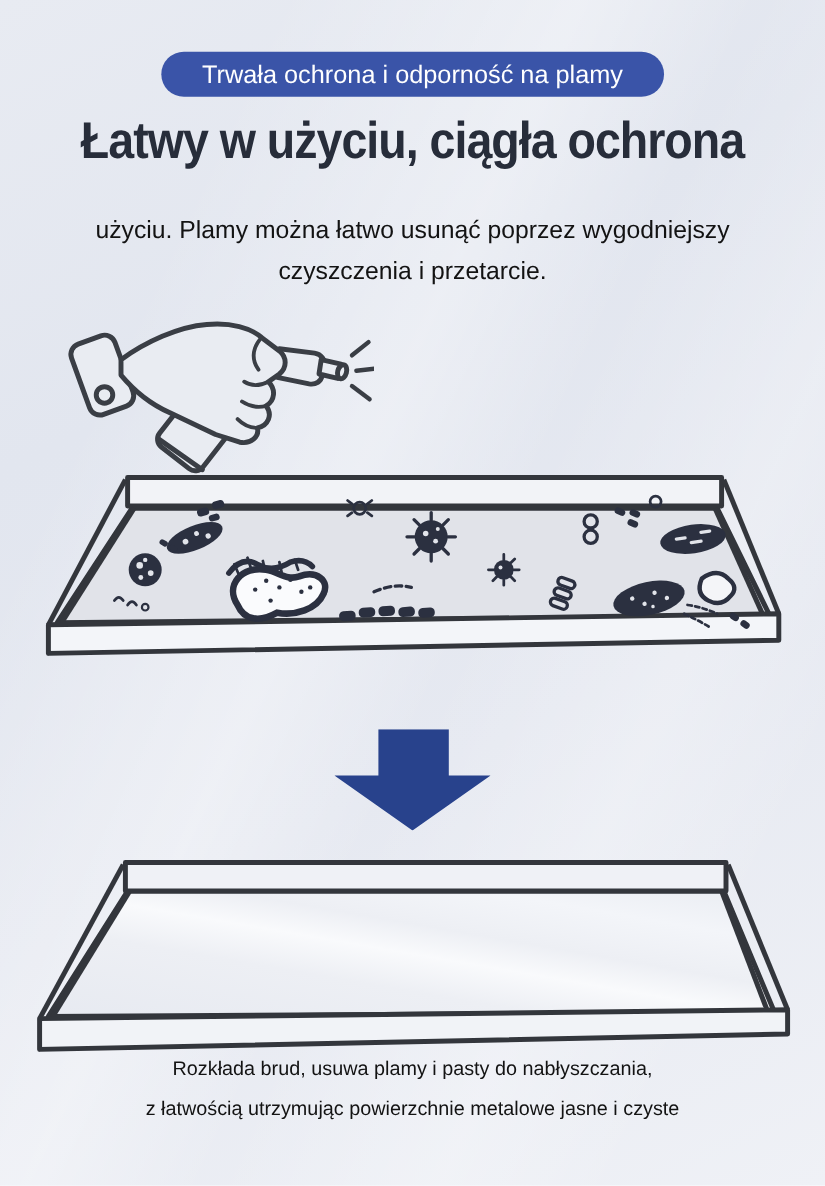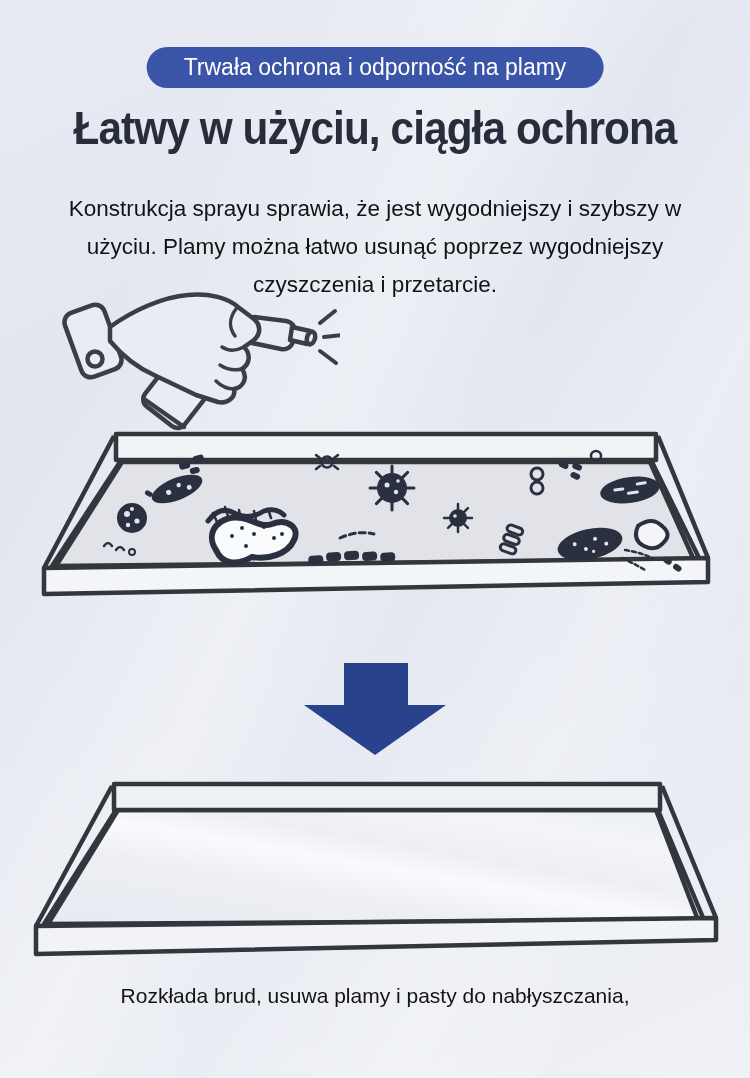--- a/index.html
+++ b/index.html
@@ -19,39 +19,38 @@
   }
   .headline{
     position:absolute;top:100px;left:0;width:750px;text-align:center;
     font-size:47px;font-weight:bold;color:#272d3a;letter-spacing:-1px;
     transform:scaleX(0.9);transform-origin:50% 50%;white-space:nowrap;
   }
   .copy{position:absolute;left:0;width:750px;text-align:center;color:#131313;}
   .copy div{white-space:nowrap;}
   .intro{top:190px;font-size:22.5px;line-height:38px;}
   .mid{top:601px;font-size:23px;line-height:37px;}
-  .bottom{top:977px;font-size:21px;line-height:37px;}
+  .bottom{top:953px;font-size:18px;line-height:37px;}
   .ill{position:absolute;}
   .spray-hand{left:58px;top:281px;width:282px;height:154px;}
   .dirty-tray{left:40px;top:426px;width:672px;height:176px;}
   .arrow-wrap{left:50%;top:663px;transform:translateX(-50%);width:142px;height:92px;}
   .clean-tray{left:32px;top:772px;width:690px;height:192px;}
   svg{display:block;width:100%;height:100%;}
 </style>
 </head>
 <body>
 
 <div class="page">
 
   <div class="badge">Trwała ochrona i odporność na plamy</div>
 
   <div class="headline">Łatwy w użyciu, ciągła ochrona</div>
 
   <div class="copy intro">
-    <div>Konstrukcja sprayu sprawia, że jest wygodniejszy i szybszy w</div>
     <div>użyciu. Plamy można łatwo usunąć poprzez wygodniejszy</div>
     <div>czyszczenia i przetarcie.</div>
   </div>
 
   <div class="ill spray-hand">
     <svg viewBox="0 0 282 154">
       <g stroke="#3a3e45" stroke-width="4.5" stroke-linejoin="round" stroke-linecap="round" fill="none">
 
         <g>
           <rect x="96" y="78" width="50" height="64" rx="9" transform="rotate(38 121 110)" fill="#e9ecf2"></rect>
@@ -217,15 +216,16 @@
         <line x1="86" y1="38" x2="16" y2="152"></line>
         <line x1="630" y1="14" x2="684" y2="146"></line>
         <line x1="624" y1="38" x2="666" y2="148"></line>
         <polygon points="4,154 684,146 684,168 4,182" fill="#f1f3f7"></polygon>
       </g>
     </svg>
   </div>
 
   <div class="copy bottom">
     <div>Rozkłada brud, usuwa plamy i pasty do nabłyszczania,</div>
+    <div>z łatwością utrzymując powierzchnie metalowe jasne i czyste</div>
   </div>
 
 </div>
 
 </body></html>

